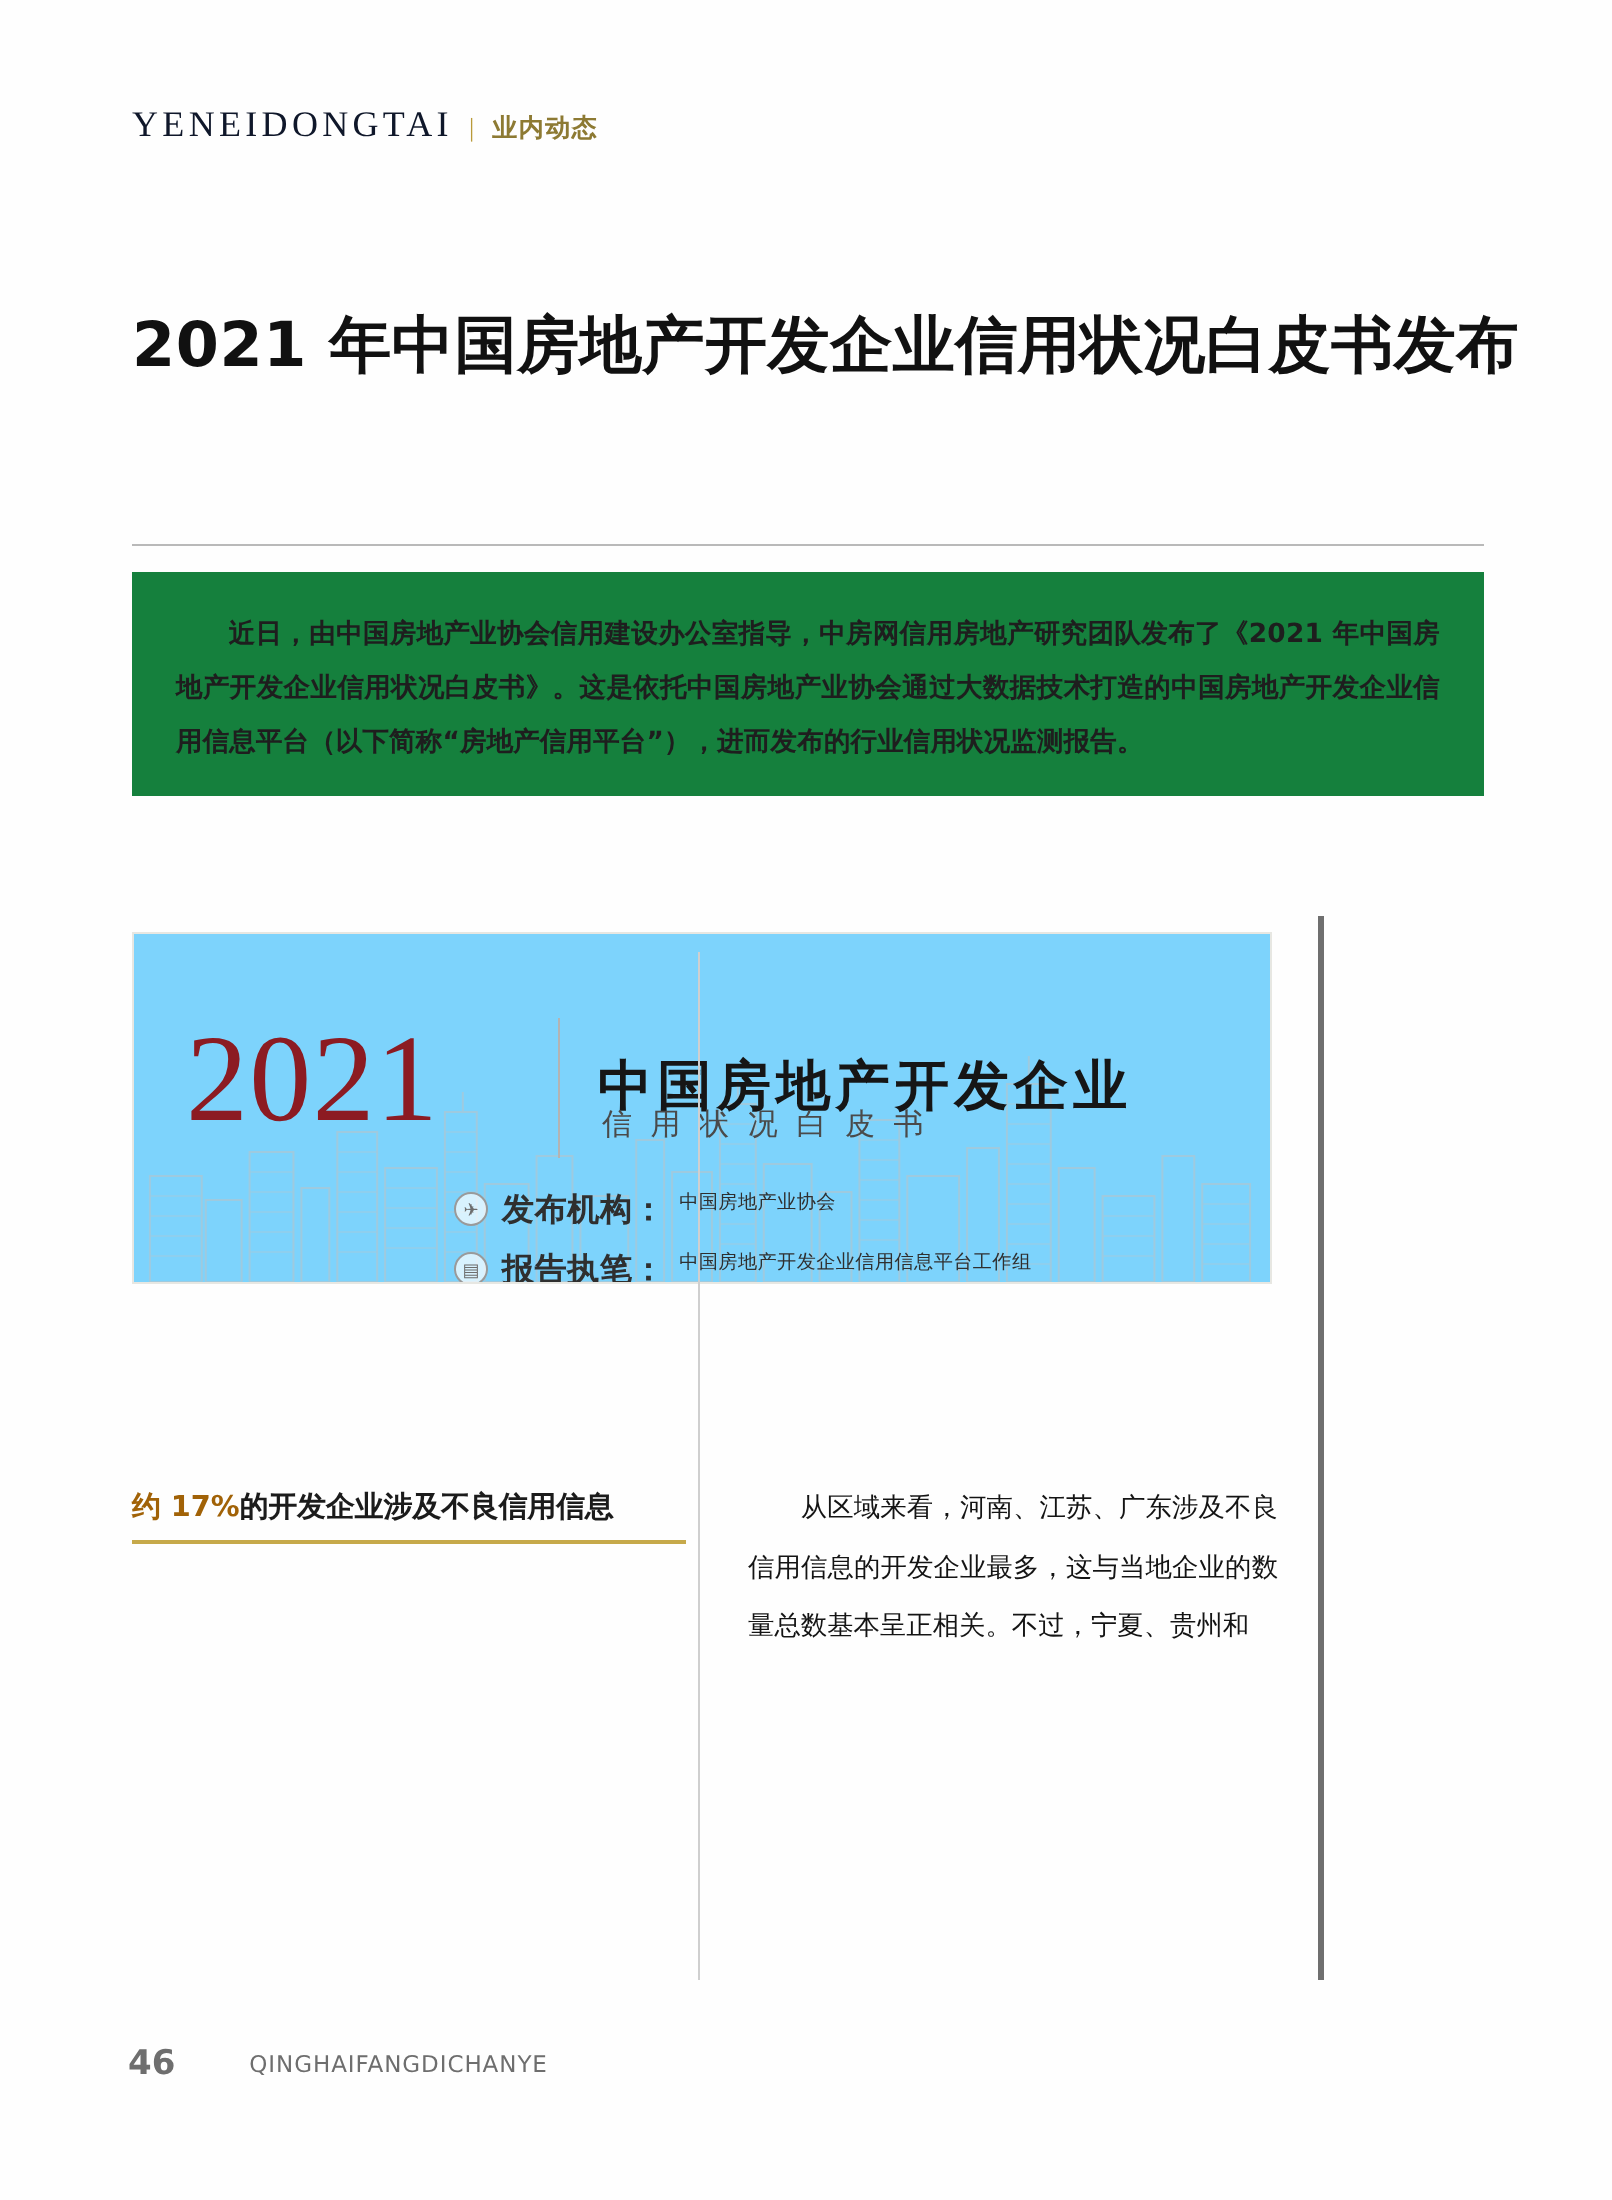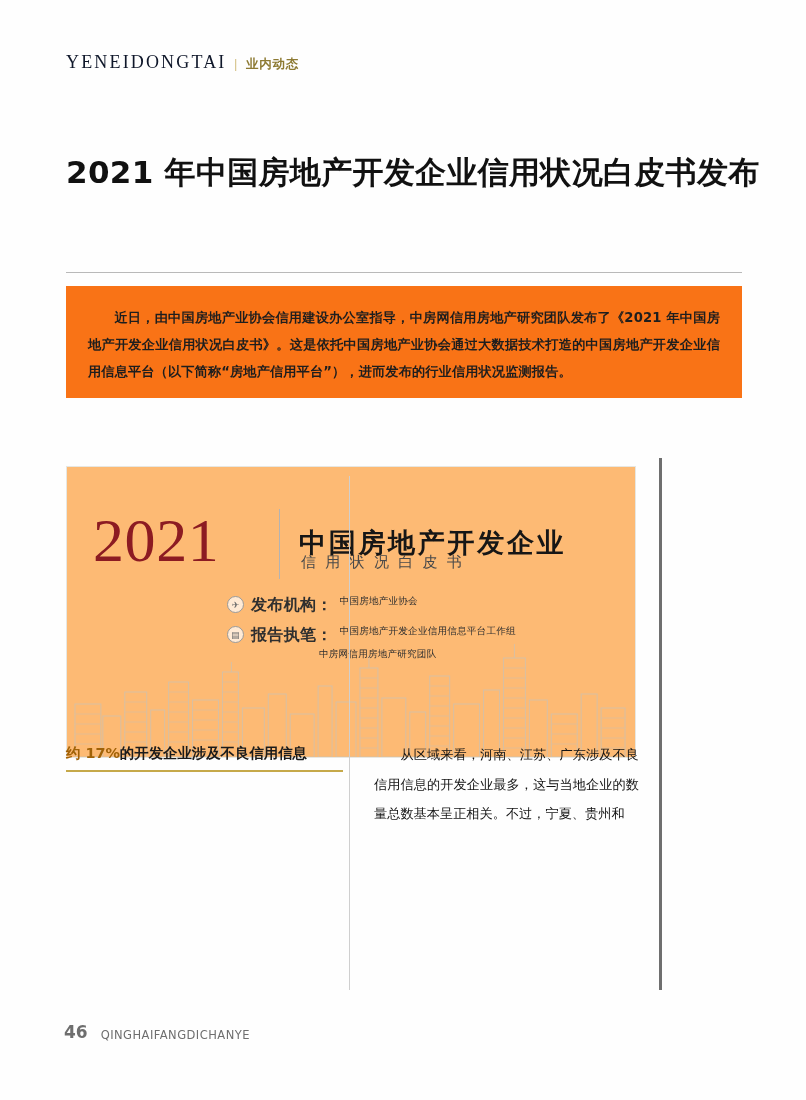--- a/index.html
+++ b/index.html
@@ -73,21 +73,21 @@
     background: #b9b9b9;
   }
 
   
   .abstract {
     position: absolute;
     left: 66px;
     top: 286px;
     width: 676px;
     height: 112px;
-    background: #f97316;
+    background: #15803d;
     box-sizing: border-box;
     padding: 18px 22px 0 22px;
   }
   .abstract p {
     margin: 0;
     font-family: "DejaVu Sans", sans-serif;
     font-size: 13.2px;
     line-height: 27px;
     color: #1e1e1e;
     text-align: justify;
@@ -95,22 +95,22 @@
     font-weight: bold;
     letter-spacing: 0.01em;
   }
 
   
   .figure {
     position: absolute;
     left: 66px;
     top: 466px;
     width: 570px;
-    height: 292px;
-    background: #fdba74;
+    height: 176px;
+    background: #7dd3fc;
     border: 1px solid #e7e7e2;
     box-sizing: border-box;
     overflow: hidden;
   }
   .figure .skyline {
     position: absolute;
     left: 0;
     bottom: 0;
     width: 100%;
     height: 115px;
@@ -252,34 +252,35 @@
   }
   .col-left { left: 66px; top: 796px; }
   .col-right { left: 374px; top: 740px; }
 
   
   .folio {
     position: absolute;
     left: 64px;
     bottom: 58px;
     display: flex;
-    align-items: flex-end;
+    align-items: center;
     gap: 13px;
   }
   .folio .num {
     font-family: "DejaVu Sans", sans-serif;
     font-size: 17px;
     color: #6e6e6e;
     font-weight: bold;
   }
   .folio .mag {
     font-family: "DejaVu Sans", sans-serif;
     font-size: 11.5px;
     color: #6e6e6e;
     letter-spacing: 0.04em;
+    margin-left: 24px;
   }
 </style>
 </head>
 <body>
 
 <div class="page">
 
   <div class="runhead">
     <span class="en">YENEIDONGTAI</span>
     <span class="bar">|</span>

